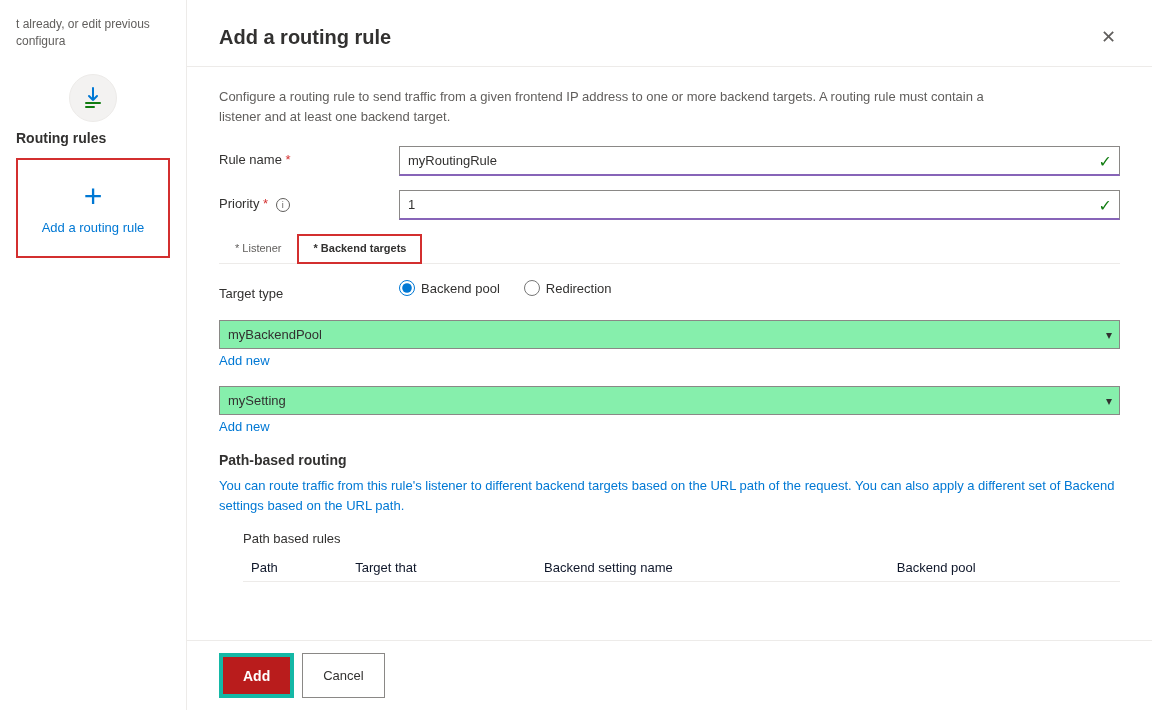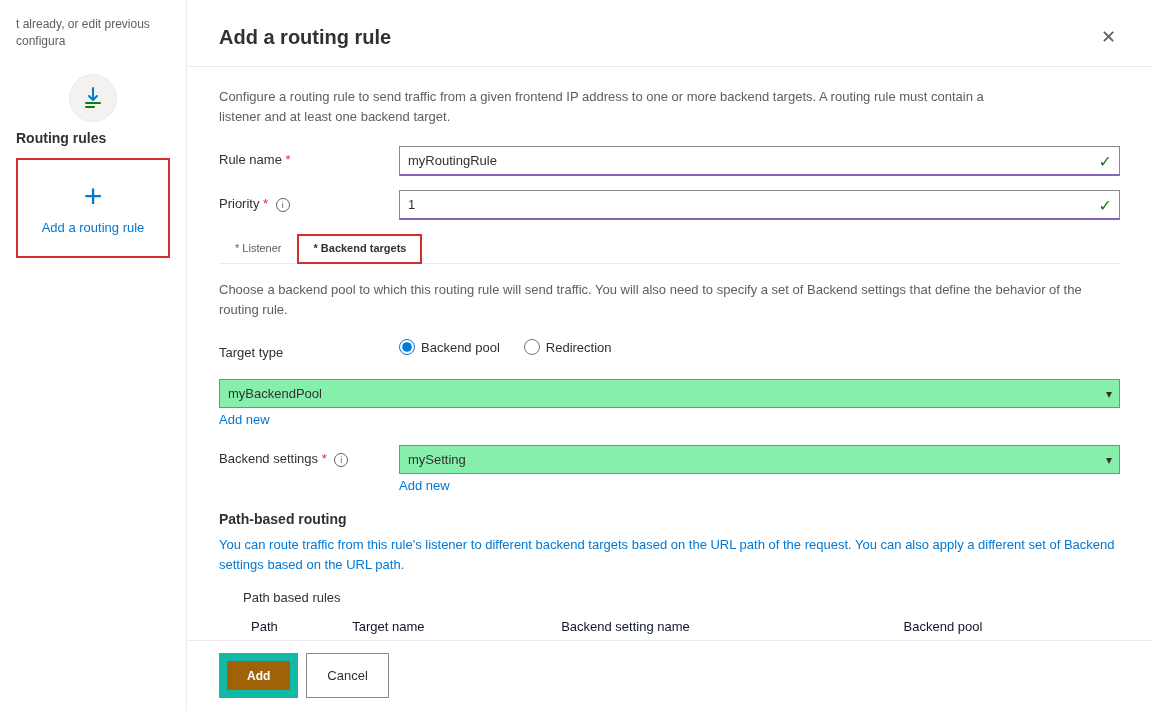--- a/index.html
+++ b/index.html
@@ -275,25 +275,25 @@
 
     
     .panel-footer {
       border-top: 1px solid #edebe9;
       padding: 12px 32px;
       display: flex;
       gap: 8px;
       background: #fff;
     }
     .btn-primary {
-      background: #a16207;
+      background: #b91c1c;
       color: #fff;
-      border: 8px solid #14b8a6;
+      border: 4px solid #14b8a6;
       padding: 6px 20px;
-      font-size: 12px;
+      font-size: 14px;
       cursor: pointer;
       font-weight: 600;
     }
     .btn-secondary {
       background: #fff;
       color: #323130;
       border: 1px solid #8a8886;
       padding: 14px 20px;
       font-size: 13px;
       cursor: pointer;
@@ -386,21 +386,20 @@
           <span class="check-icon">✓</span>
         </div>
       </div>
     </div>
 
     <div class="tabs-row">
       <div class="tab">* Listener</div>
       <div class="tab highlighted">* Backend targets</div>
     </div>
 
-    <p class="description-text">Choose a backend pool to which this routing rule will send traffic. You will also need to specify a set of Backend settings that define the behavior of the routing rule.</p>
 
     <div class="form-row">
       <div class="form-label">Target type</div>
       <div class="form-control-wrap">
         <div class="radio-group">
           <label class="radio-item">
             <input type="radio" name="target_type" checked="" style="">
             <span>Backend pool</span>
           </label>
           <label class="radio-item">
@@ -417,24 +416,20 @@
           <select class="dropdown-field">
             <option>myBackendPool</option>
           </select>
           <span class="dropdown-arrow">▾</span>
         </div>
         <a class="add-new-link">Add new</a>
       </div>
     </div>
 
     <div class="form-row">
-      <div class="form-label">
-        <span>Backend settings</span> <span class="required">*</span>
-        <span class="info-icon">i</span>
-      </div>
       <div class="form-control-wrap">
         <div class="dropdown-wrap">
           <select class="dropdown-field">
             <option>mySetting</option>
           </select>
           <span class="dropdown-arrow">▾</span>
         </div>
         <a class="add-new-link">Add new</a>
       </div>
     </div>
@@ -442,21 +437,21 @@
     <div>
       <div class="section-title">Path-based routing</div>
       <p class="section-description">You can route traffic from this rule's listener to different backend targets based on the URL path of the request. You can also apply a different set of Backend settings based on the URL path.</p>
 
       <div style="padding-left: 24px;">
         <div style="font-size: 13px; color: #323130; margin-bottom: 8px;">Path based rules</div>
         <table class="path-table">
           <thead>
             <tr>
               <th>Path</th>
-              <th>Target name</th>
+              <th>Target that</th>
               <th>Backend setting name</th>
               <th>Backend pool</th>
             </tr>
           </thead>
           <tbody>
           </tbody>
         </table>
       </div>
     </div>
   </div>

